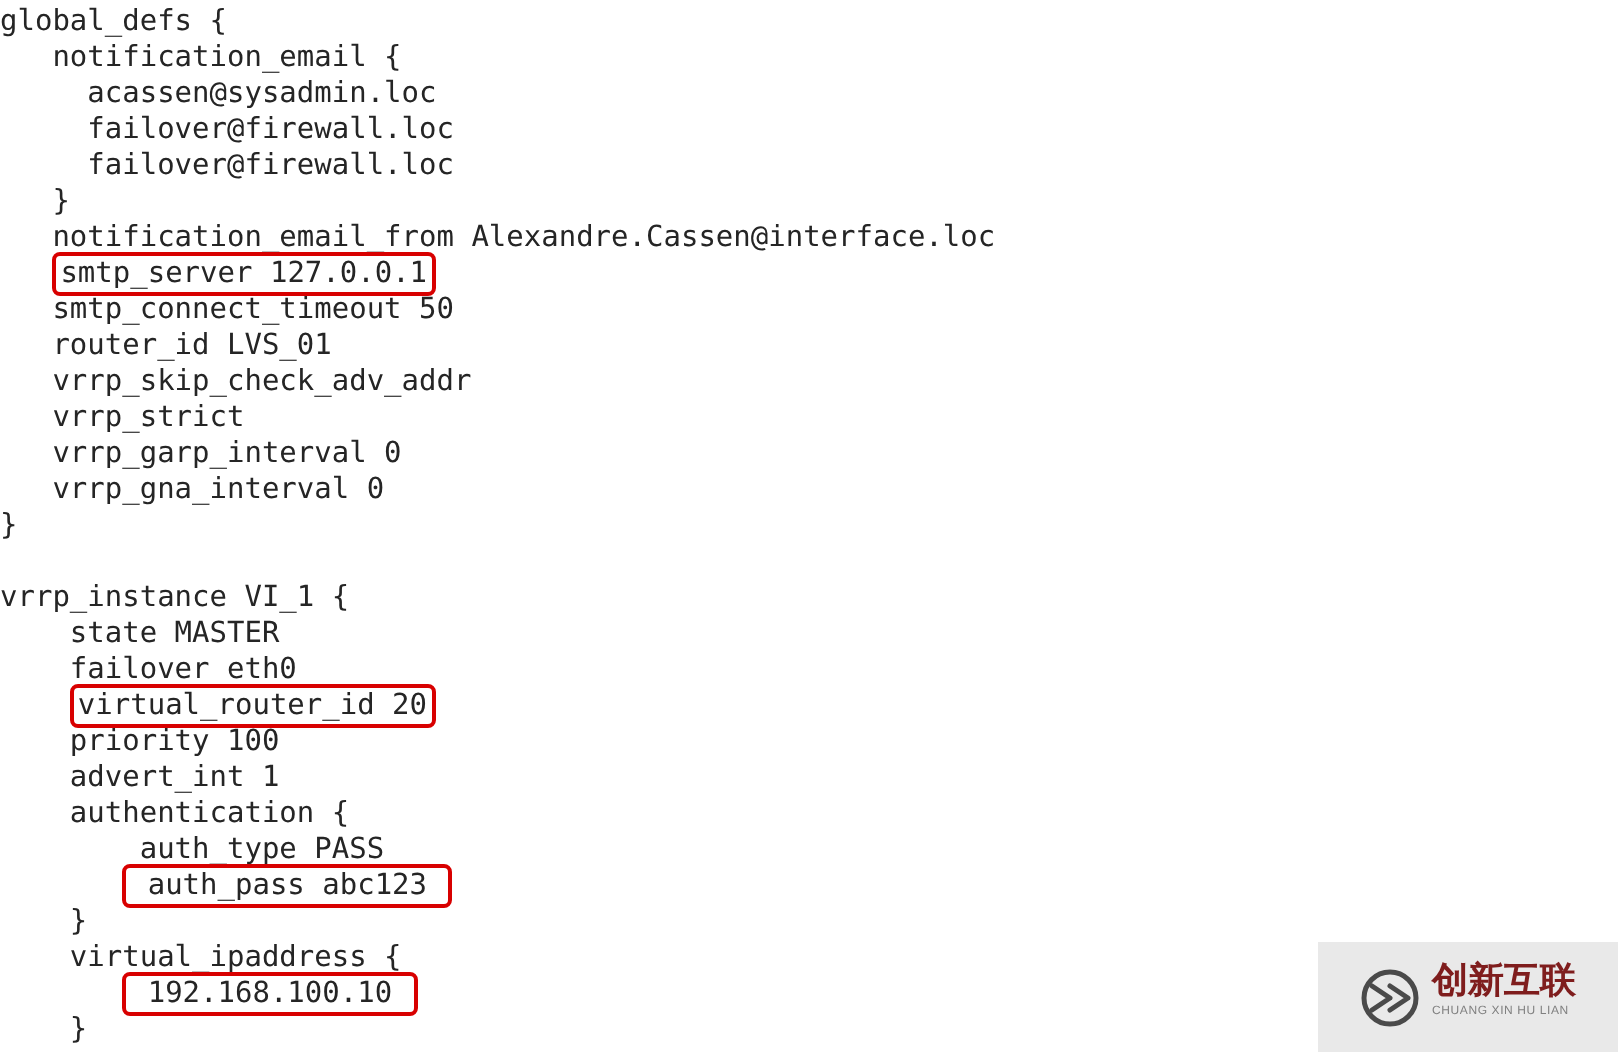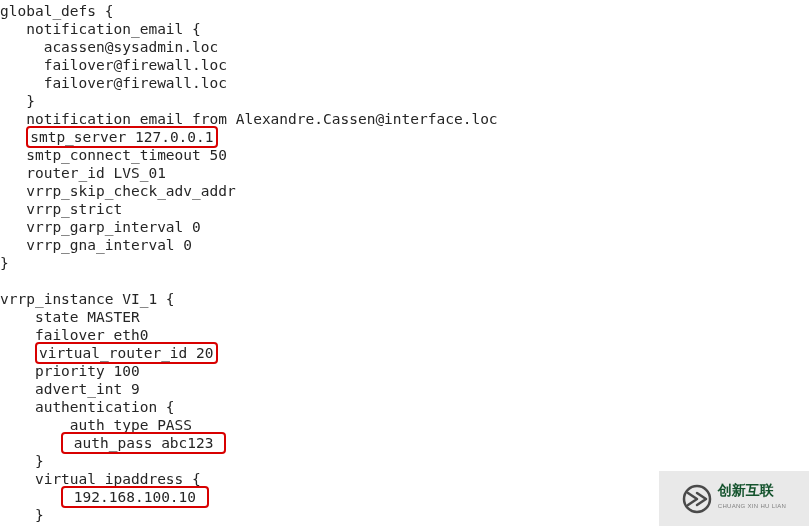--- a/index.html
+++ b/index.html
@@ -37,23 +37,23 @@
     width: 150px;
     height: 55px;
     background: #e9e9e9;
     display: flex;
     align-items: center;
     justify-content: center;
   }
   .watermark svg { margin-right: 6px; }
   .watermark .txt {
     font-family: "Microsoft YaHei", sans-serif;
-    font-size: 14px;
+    font-size: 18px;
     font-weight: 600;
-    color: #14532d;
+    color: #7f1d1d;
     line-height: 14px;
   }
   .watermark .sub {
     font-family: sans-serif;
     font-size: 6px;
     color: #808080;
     letter-spacing: 0.3px;
   }
 </style>
 </head>
@@ -73,21 +73,21 @@
 <span>   vrrp_strict</span>
 <span>   vrrp_garp_interval 0</span>
 <span>   vrrp_gna_interval 0</span>
 <span>}</span>
 <span></span>
 <span>vrrp_instance VI_1 {</span>
 <span>    state MASTER</span>
 <span>    failover eth0</span>
 <span>    </span><span class="hl">virtual_router_id 20</span>
 <span>    priority 100</span>
-<span>    advert_int 9</span>
+<span>    advert_int 1</span>
 <span>    authentication {</span>
 <span>        auth_type PASS</span>
 <span>       </span><span class="hl"> auth_pass abc123 </span>
 <span>    }</span>
 <span>    virtual_ipaddress {</span>
 <span>       </span><span class="hl"> 192.168.100.10 </span>
 <span>    }</span></pre>
 
 <div class="watermark">
   <svg width="30" height="30" viewBox="0 0 30 30">

